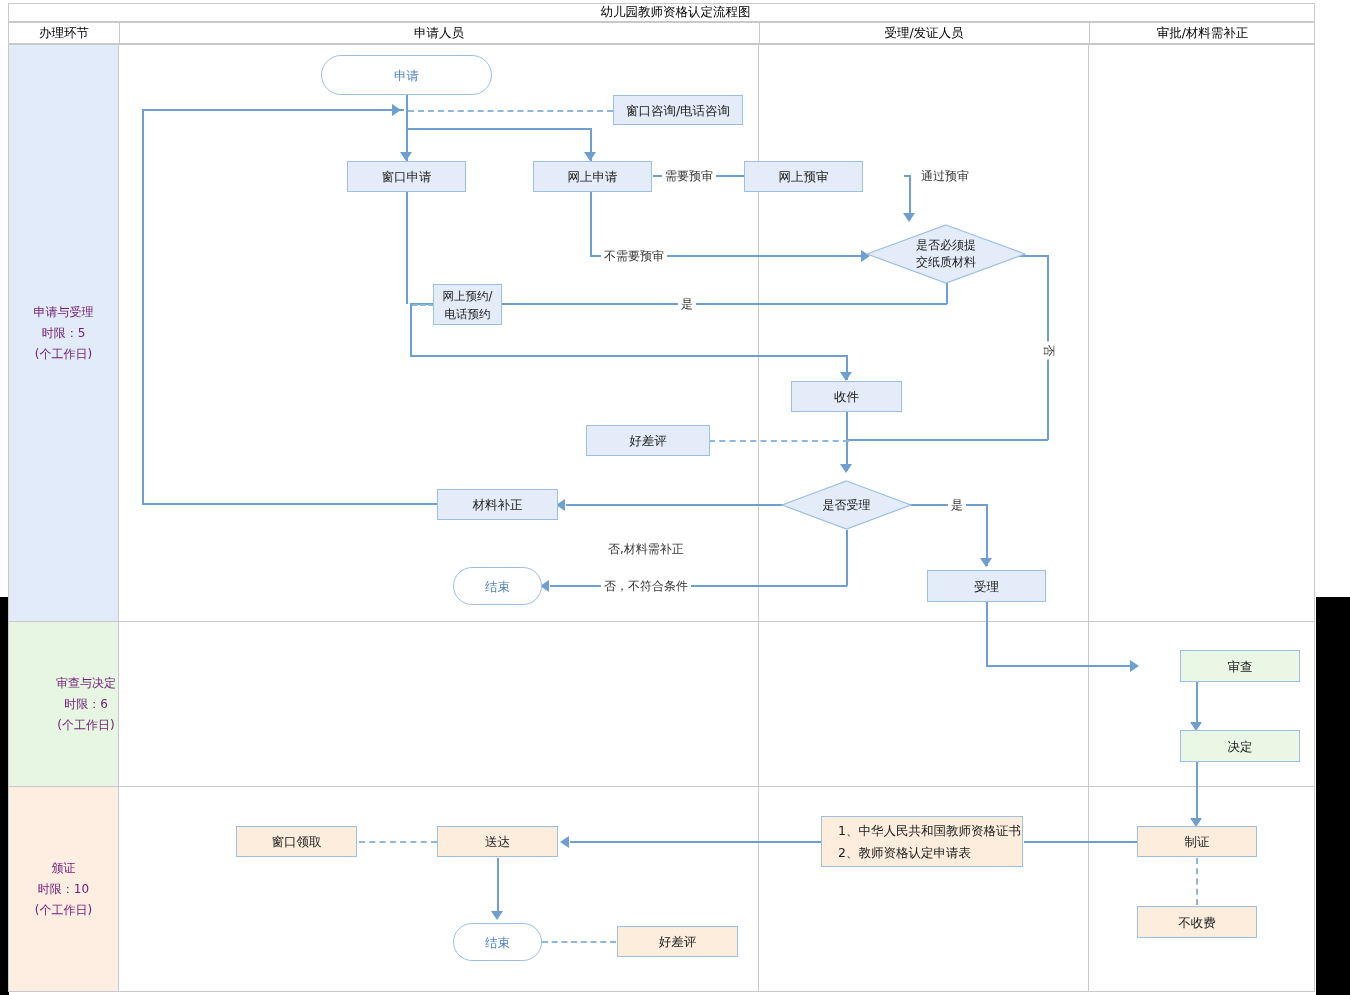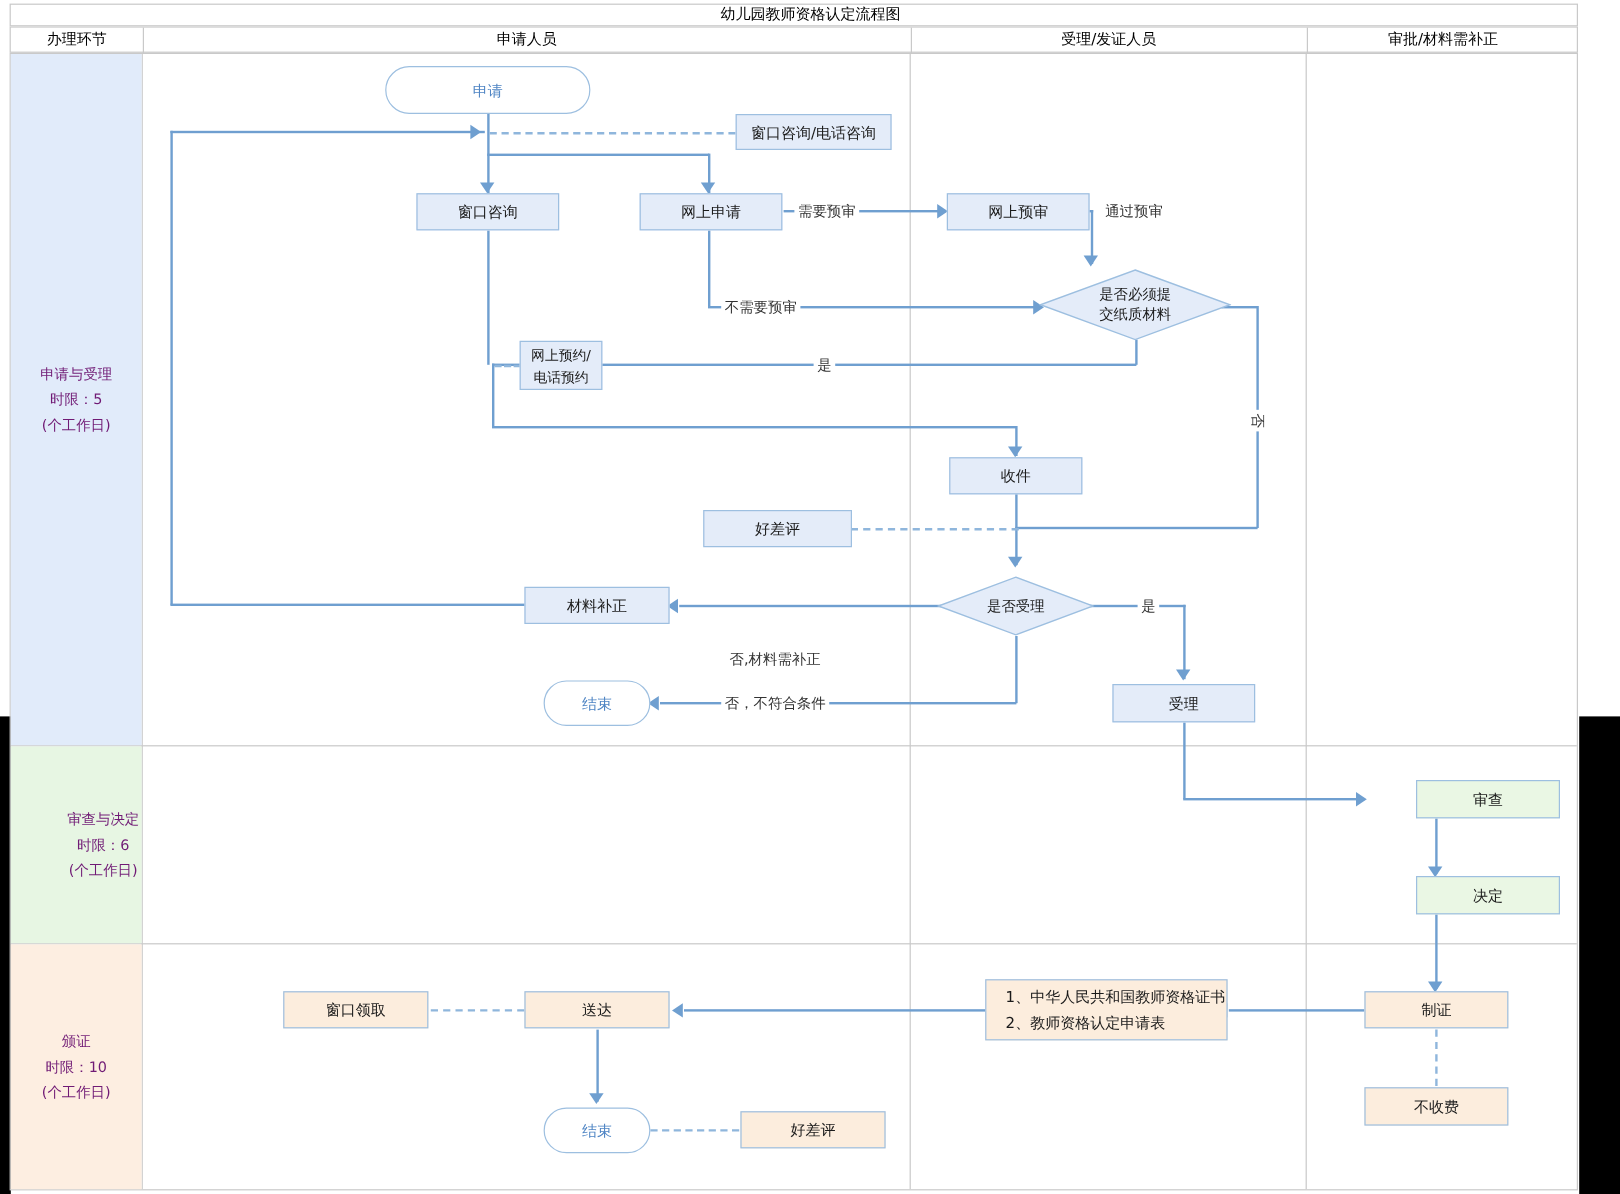--- a/index.html
+++ b/index.html
@@ -173,25 +173,25 @@
   <div class="arrow ar-down" style="left:491px;top:911px;"></div>
 
   <div class="dash-h" style="left:542px;top:941px;width:74px;"></div>
 
   <div class="dash-h" style="left:412px;top:304px;width:22px;"></div>
 
   <div class="node term" style="left:321px;top:55px;width:171px;height:40px;">申请</div>
 
   <div class="node blue" style="left:613px;top:95px;width:130px;height:30px;">窗口咨询/电话咨询</div>
 
-  <div class="node blue" style="left:347px;top:161px;width:119px;height:31px;">窗口咨询</div>
+  <div class="node blue" style="left:347px;top:161px;width:119px;height:31px;">窗口申请</div>
 
   <div class="node blue" style="left:533px;top:161px;width:119px;height:31px;">网上申请</div>
 
-  <div class="node blue" style="left:789px;top:161px;width:119px;height:31px;">网上预审</div>
+  <div class="node blue" style="left:744px;top:161px;width:119px;height:31px;">网上预审</div>
 
   <div class="node blue" style="left:433px;top:284px;width:69px;height:41px;font-size:11.5px;line-height:18px;">网上预约/
 电话预约</div>
 
   <div class="diamond" style="left:866px;top:224px;width:160px;height:60px;">
     <svg width="160" height="60" viewBox="0 0 160 60">
       <polygon points="80,1 159,30 80,59 1,30" fill="#e4ecf9" stroke="#9dbfe0" stroke-width="1.2"></polygon>
     </svg>
     <div class="dtext">是否必须提
 交纸质材料</div>

